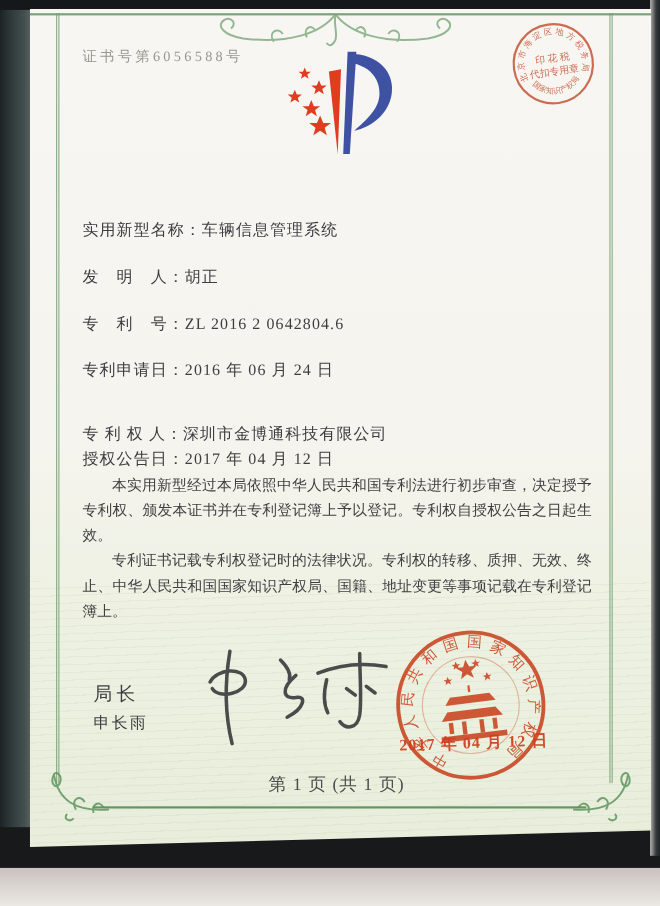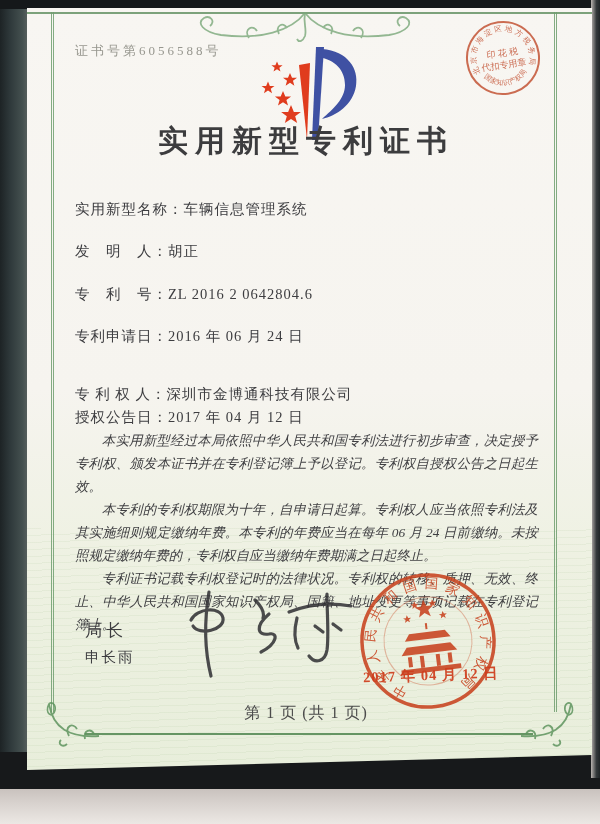--- a/index.html
+++ b/index.html
@@ -26,21 +26,21 @@
   .line-h-bottom{left:58px;top:725px;width:448px;height:0;border-top:2.5px solid #4f854f;opacity:.85;}
   
   .certno{left:48px;top:34px;font-size:13px;letter-spacing:3px;color:#97978f;}
   .title{left:48px;top:113px;width:462px;text-align:center;font-size:30px;font-weight:600;
          letter-spacing:7px;color:#3c3c3e;}
   .frow{left:48px;width:470px;font-size:14.5px;color:#3d3d40;white-space:nowrap;}
   .frow .flabel{letter-spacing:1px;}
   .frow .fvalue{letter-spacing:1px;}
   .paras{left:48px;top:421px;width:463px;font-size:13.4px;line-height:23px;color:#3f3f42;
          text-align:justify;}
-  .paras p{margin:0;text-indent:2em;font-style:italic;}
+  .paras p{margin:0;text-indent:2em;}
   .director-title{left:58px;top:611px;font-size:17px;letter-spacing:4px;color:#3d3d40;}
   .director-name{left:58px;top:640px;font-size:14.5px;letter-spacing:2px;color:#3d3d40;}
   .issue-date{left:336px;top:658px;font-size:14.5px;letter-spacing:1px;color:#cf3d1c;
               transform:rotate(-2deg);font-weight:600;opacity:.92;}
   .footer{left:48px;top:695px;width:462px;text-align:center;font-size:16px;color:#4c4c4c;
           letter-spacing:1px;}
   svg{display:block;}
 </style>
 </head>
 <body>
@@ -124,21 +124,20 @@
         <g fill="#e03c1e">
           <use href="#lstar" transform="translate(39,72) scale(1.1)"></use>
           <use href="#lstar" transform="translate(31,56) scale(0.9)"></use>
           <use href="#lstar" transform="translate(16,45) scale(0.72)"></use>
           <use href="#lstar" transform="translate(38,37) scale(0.78)"></use>
           <use href="#lstar" transform="translate(25,24) scale(0.62)"></use>
         </g>
       </g>
     </svg>
 
-    <div class="abs title">实用新型专利证书</div>
 
     <div class="abs frow" style="top:234px;">
       <span class="flabel">发　明　人：</span><span class="fvalue">胡正</span>
     </div>
     <div class="abs frow" style="top:192px;">
       <span class="flabel">实用新型名称：</span><span class="fvalue">车辆信息管理系统</span>
     </div>
     <div class="abs frow" style="top:277px;">
       <span class="flabel">专　利　号：</span><span class="fvalue">ZL 2016 2 0642804.6</span>
     </div>
@@ -147,21 +146,20 @@
     </div>
     <div class="abs frow" style="top:357px;margin-top:20px;">
       <span class="flabel">专 利 权 人：</span><span class="fvalue">深圳市金博通科技有限公司</span>
     </div>
     <div class="abs frow" style="top:400px;">
       <span class="flabel">授权公告日：</span><span class="fvalue">2017 年 04 月 12 日</span>
     </div>
 
     <div class="abs paras">
       <p>本实用新型经过本局依照中华人民共和国专利法进行初步审查，决定授予专利权、颁发本证书并在专利登记簿上予以登记。专利权自授权公告之日起生效。</p>
-      <p>本专利的专利权期限为十年，自申请日起算。专利权人应当依照专利法及其实施细则规定缴纳年费。本专利的年费应当在每年 06 月 24 日前缴纳。未按照规定缴纳年费的，专利权自应当缴纳年费期满之日起终止。</p>
       <p>专利证书记载专利权登记时的法律状况。专利权的转移、质押、无效、终止、中华人民共和国国家知识产权局、国籍、地址变更等事项记载在专利登记簿上。</p>
     </div>
 
     <div class="abs director-title">局长</div>
     <div class="abs director-name">申长雨</div>
 
     <svg class="abs" style="left:150px;top:578px;" width="185" height="96" viewBox="0 0 185 96">
       <g stroke="#2e2e32" stroke-width="3.2" stroke-linecap="round" fill="none" opacity=".85">
         <path d="M14,34 C20,22 44,20 46,32 C48,44 22,50 16,40"></path>
         <path d="M32,6 C28,30 26,58 34,90"></path>

